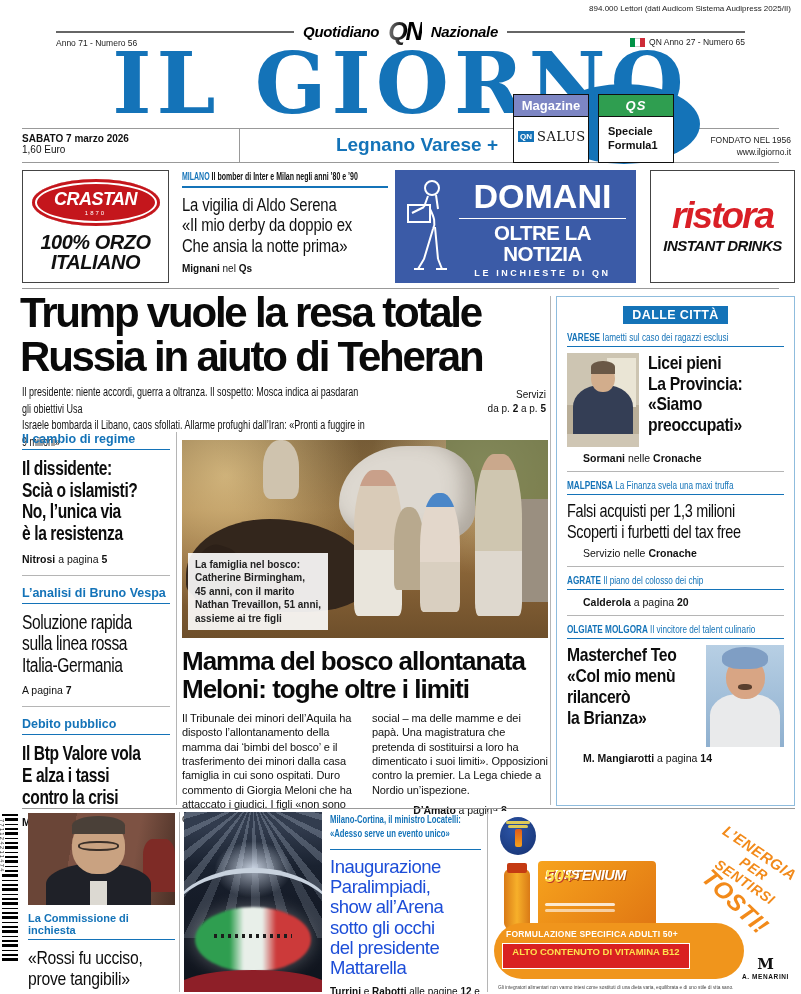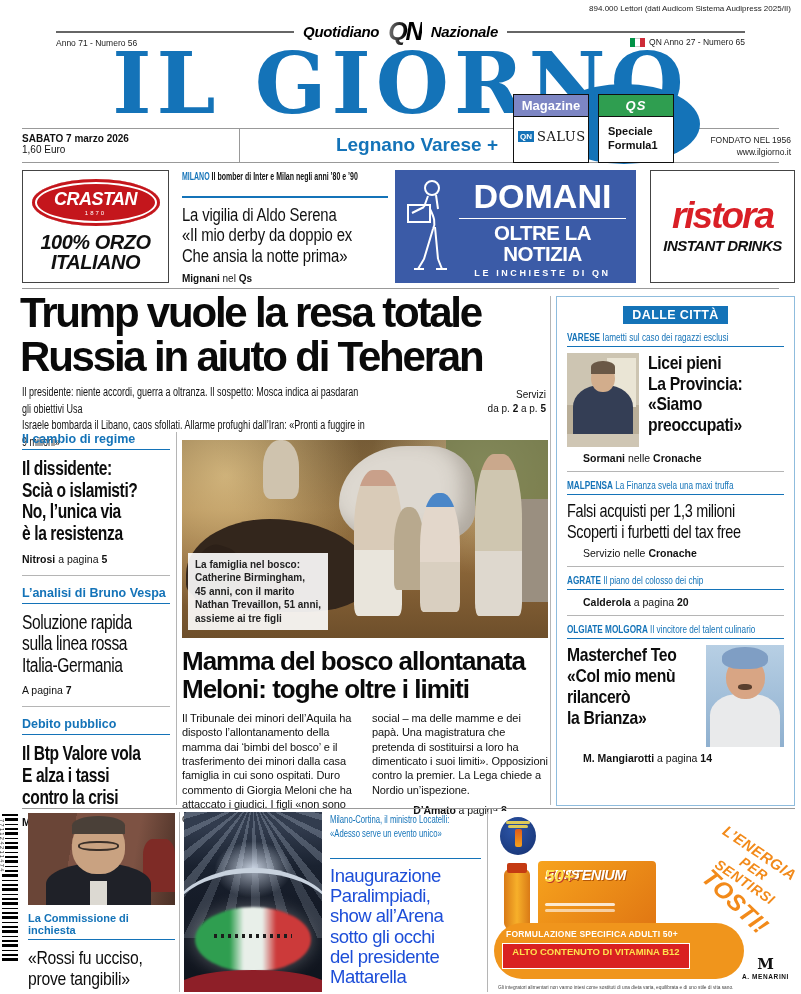--- a/index.html
+++ b/index.html
@@ -51,21 +51,21 @@
 
   
   .crastan{position:absolute;left:22px;top:170px;width:147px;height:113px;border:1px solid #444;text-align:center;padding-top:8px;background:#fff;}
   .cr-oval{width:128px;height:47px;margin:0 auto;background:#c4161c;border-radius:50%;box-shadow:inset 0 0 0 3px #c4161c,inset 0 0 0 5px #fff;
            color:#fff;display:flex;flex-direction:column;justify-content:center;}
   .cr-name{font-weight:800;font-style:italic;font-size:18px;letter-spacing:-.5px;}
   .cr-year{font-size:6px;letter-spacing:2px;}
   .cr-text{font-size:20px;font-weight:800;font-style:italic;line-height:.98;margin-top:7px;letter-spacing:-.5px;color:#111;}
 
   .serena{position:absolute;left:182px;top:171px;width:206px;}
-  .kicker{font-size:10px;font-weight:bold;border-bottom:2px solid #1473b8;padding-bottom:14px;overflow:hidden;}
+  .kicker{font-size:10px;font-weight:bold;border-bottom:2px solid #1473b8;padding-bottom:4px;overflow:hidden;}
   .kicker .loc{color:#1473b8;}
   .serena-hl{font-size:17.5px;line-height:1.17;margin-top:7px;color:#111;letter-spacing:-.2px;}
   .byline{font-size:10px;margin-top:7px;color:#111;}
 
   .domani{position:absolute;left:395px;top:170px;width:241px;height:113px;background:#3b5ba7;color:#fff;}
   .dom-man{position:absolute;left:5px;top:7px;}
   .dom-right{margin-left:60px;width:175px;text-align:center;padding-top:9px;}
   .dom-title{font-size:34px;font-weight:800;line-height:1;}
   .dom-line{border-top:1.5px solid #fff;margin:5px 4px 4px;}
   .dom-sub1{font-size:20.5px;font-weight:800;letter-spacing:-.5px;line-height:1;}
@@ -172,21 +172,21 @@
     background:repeating-conic-gradient(from 150deg at 50% -10%,rgba(215,228,245,.22) 0 5deg,transparent 5deg 13deg);}
   .a-glow{left:22%;top:16%;width:56%;height:32%;background:radial-gradient(ellipse,rgba(230,240,255,.85),transparent 70%);}
   .a-arch{left:-12%;bottom:5%;width:124%;height:64%;border-radius:50% 50% 0 0;border-top:5px solid #c8d2de;background:rgba(18,24,34,.25);}
   .a-stage{left:8%;bottom:11%;width:84%;height:36%;border-radius:50%;filter:blur(1px);
     background:linear-gradient(90deg,#2f9e50 0 30%,#e8efe9 42% 58%,#cc3a3a 70%);box-shadow:0 0 18px rgba(255,255,255,.3);}
   .a-people{left:22%;bottom:30%;width:56%;height:4px;
     background:repeating-linear-gradient(90deg,#1c1c1c 0 3px,transparent 3px 7px);}
   .a-rim{left:-6%;bottom:-8%;width:112%;height:20%;background:#8e1f28;border-radius:50%;}
 
   .para{position:absolute;left:330px;top:812px;width:151px;}
-  .para-kicker{font-size:11px;color:#1473b8;font-weight:normal;line-height:1.3;border-bottom:1px solid #1473b8;padding-bottom:17px;overflow:hidden;}
+  .para-kicker{font-size:11px;color:#1473b8;font-weight:bold;line-height:1.3;border-bottom:1px solid #1473b8;padding-bottom:8px;overflow:hidden;}
   .para-hl{font-size:18.5px;font-weight:400;letter-spacing:-.5px;line-height:1.1;margin-top:7px;color:#1d4ed8;}
   .para-byline{font-size:10px;margin-top:7px;}
 
   
   .sustenium{position:absolute;left:492px;top:811px;width:307px;height:181px;background:#fff;overflow:hidden;}
   .sustenium div,.sustenium span{position:absolute;}
   .su-badge{left:8px;top:6px;width:36px;height:38px;background:radial-gradient(circle at 40% 35%,#2c55a8,#15306e);border-radius:50%;}
   .su-badge i{position:absolute;left:15px;top:12px;width:7px;height:18px;background:linear-gradient(180deg,#e05a1a,#f6a21b);border-radius:2px;}
   .su-badge u{position:absolute;left:6px;top:4px;width:24px;height:3px;background:rgba(255,225,77,.85);border-radius:2px;}
   .su-badge u+u{top:8px;width:20px;left:8px;}

